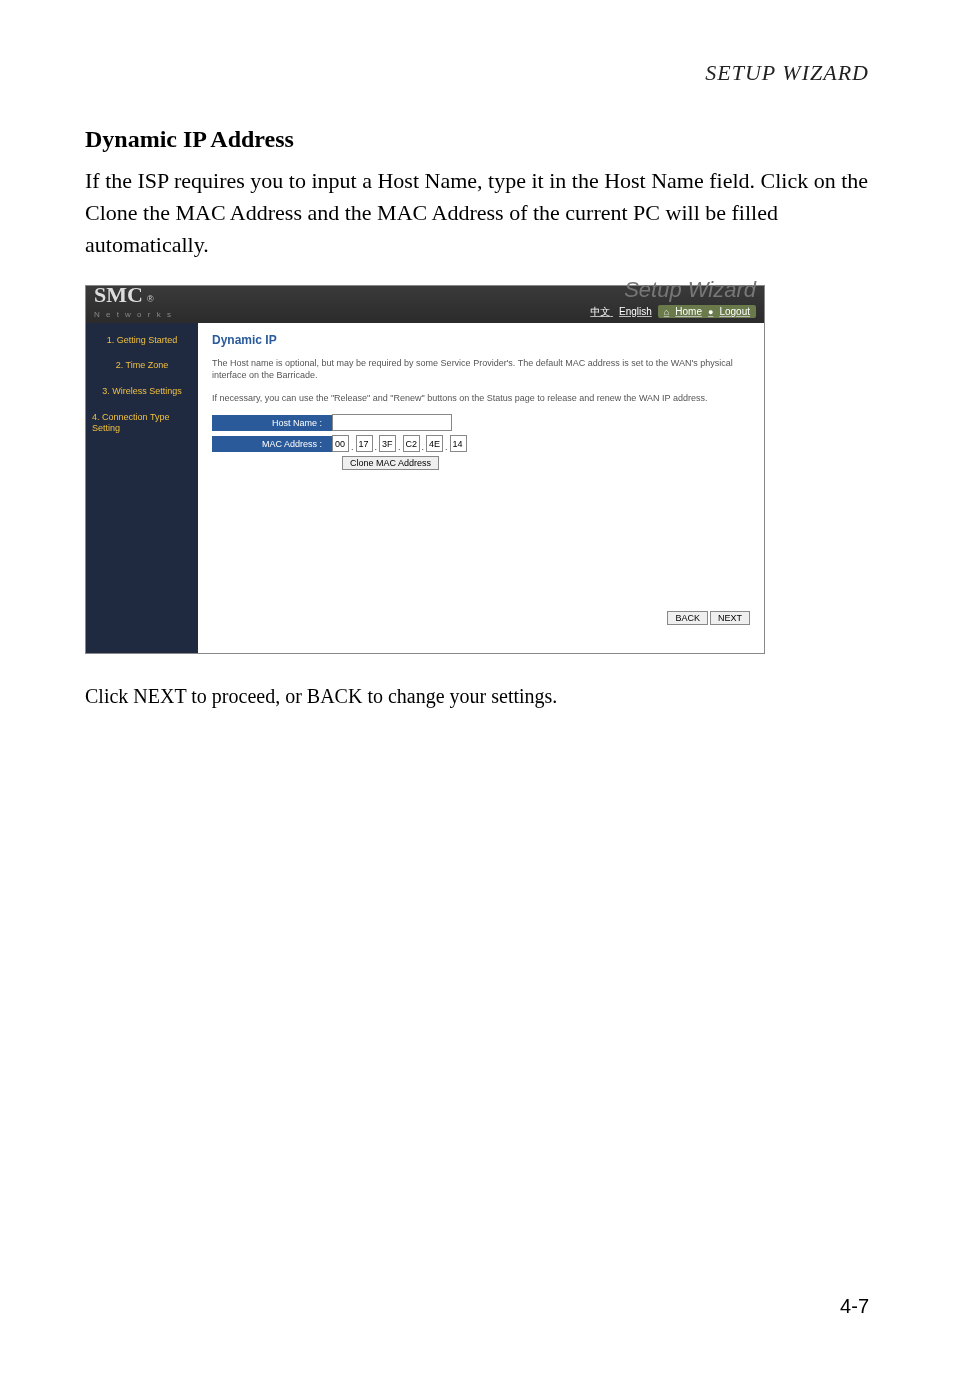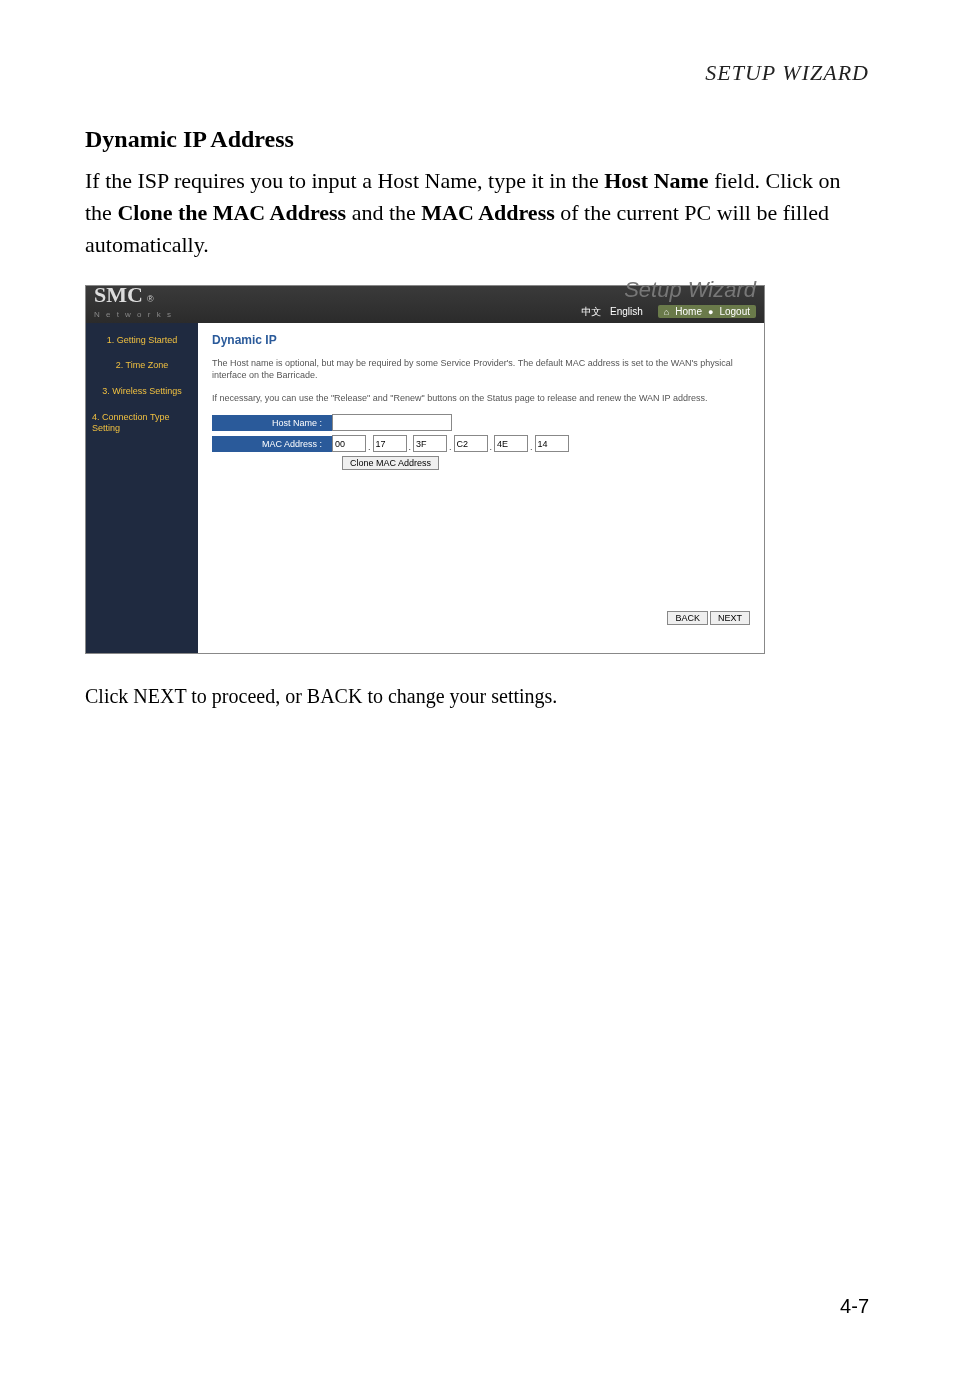--- a/index.html
+++ b/index.html
@@ -28,21 +28,21 @@
     font-weight: bold;
     font-size: 24px;
     margin-bottom: 12px;
   }
   .body-text {
     font-family: Georgia, serif;
     font-size: 22px;
     line-height: 1.45;
     margin-bottom: 20px;
   }
-  .body-text .bold { font-weight: bold; }
+  .body-text .bold { font-weight: normal; }
 
   .screenshot {
     width: 680px;
     margin: 24px 0 28px 0;
     font-family: Arial, Helvetica, sans-serif;
     border: 1px solid #888;
     background: #fff;
   }
   .ss-header {
     display: flex;
@@ -57,21 +57,21 @@
     display: flex; align-items: baseline; gap: 4px;
   }
   .ss-logo-main { font-weight: bold; font-size: 22px; color: #ddd; font-family: 'Times New Roman', serif; }
   .ss-logo-r { font-size: 9px; color: #ccc; }
   .ss-logo-sub { font-size: 8px; letter-spacing: 2px; color: #888; margin-top:2px;}
   .ss-header-right {
     display:flex; flex-direction:column; align-items:flex-end; justify-content:flex-end; height:100%; gap:2px;
   }
   .ss-wizard-title { font-size: 22px; color:#777; font-style: italic; position: relative; }
   .ss-wizard-title .ghost { position:relative; }
-  .ss-barline { display:flex; gap:15px; font-size:10px; align-items:center; }
+  .ss-barline { display:flex; gap:6px; font-size:10px; align-items:center;text-decoration:underline; }
   .ss-lang { color:#fff; }
   .ss-lang span { margin-left: 6px; }
   .ss-homelogout { background:#6a7a4a; color:#fff; padding: 1px 6px; display:flex; gap:6px; align-items:center; border-radius:2px;}
   .ss-homelogout .ico { font-size:9px; }
   .ss-body { display:flex; height: 330px; }
   .ss-sidebar {
     width: 112px;
     background: #1f2a40;
     padding: 12px 6px;
     font-size: 9px;
@@ -92,21 +92,21 @@
   .form-area { margin-top: 8px; }
   .form-row { display:flex; margin-bottom: 4px; align-items:center; }
   .form-label {
     width: 120px; text-align:right; padding-right:10px;
     background:#2a5a9a; color:#fff; font-size:9px; padding-top:3px; padding-bottom:3px;
   }
   .form-val input.txt {
     width: 120px; height:17px; font-size:9px; border:1px solid #888; background:#fff;
   }
   .mac-inputs { display:flex; gap:2px; align-items:center; }
-  .mac-inputs input { width:34px; height:17px; font-size:9px; text-align:left; border:1px solid #888; padding-left:2px;}
+  .mac-inputs input { width:17px; height:17px; font-size:9px; text-align:left; border:1px solid #888; padding-left:2px;}
   .mac-inputs .sep { color:#333; position:relative; top:3px; font-size:9px;}
   .clone-btn-row { margin-left:130px; margin-top:4px; }
   .ss-btn {
     font-size: 9px; border:1px solid #888; background:#efefef; padding:1px 7px; cursor:pointer;
     font-family: Arial, sans-serif;
   }
   .ss-nav-btns {
     position:absolute; right:14px; bottom:28px; display:flex; gap:2px;
   }
   .closing {

